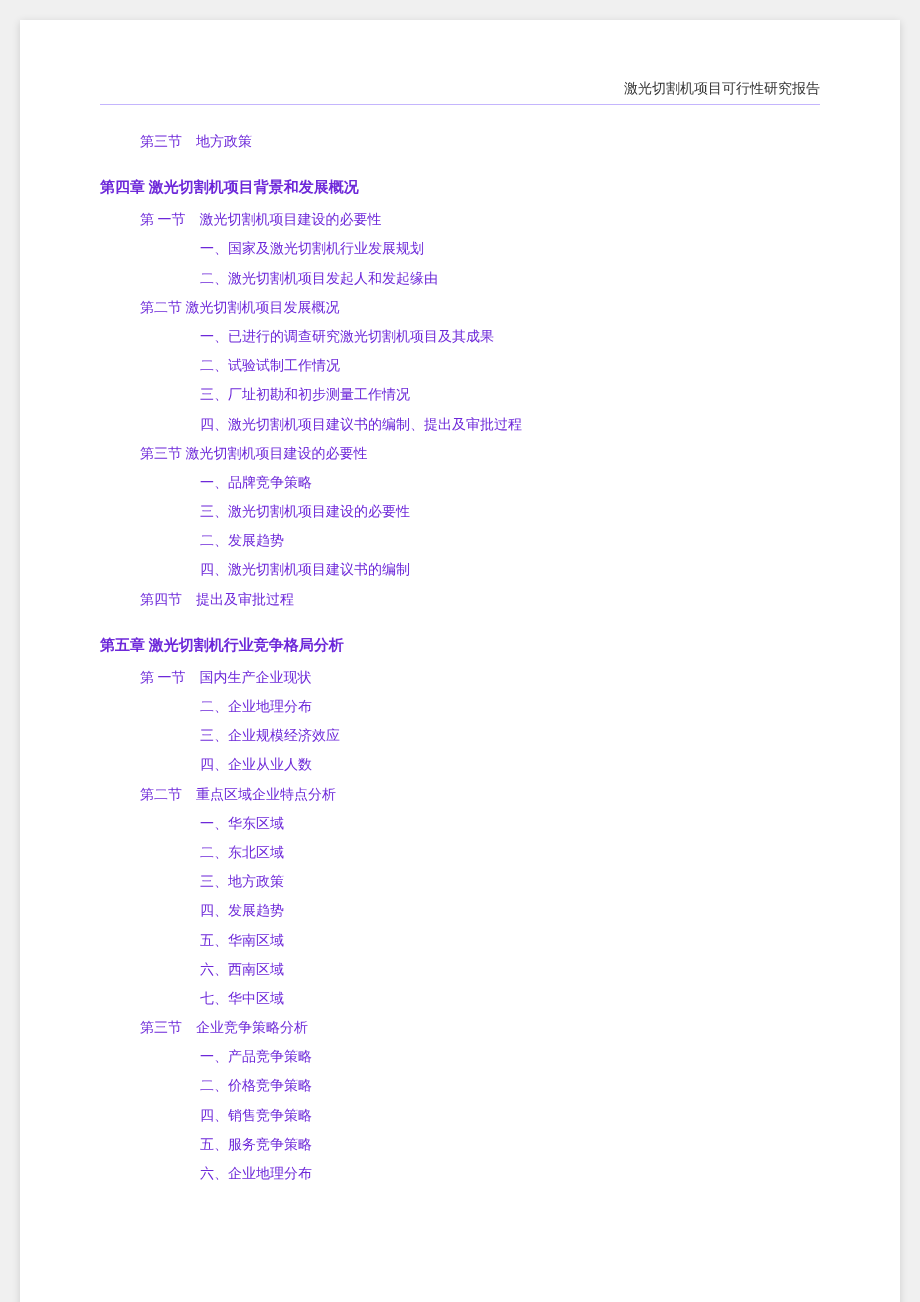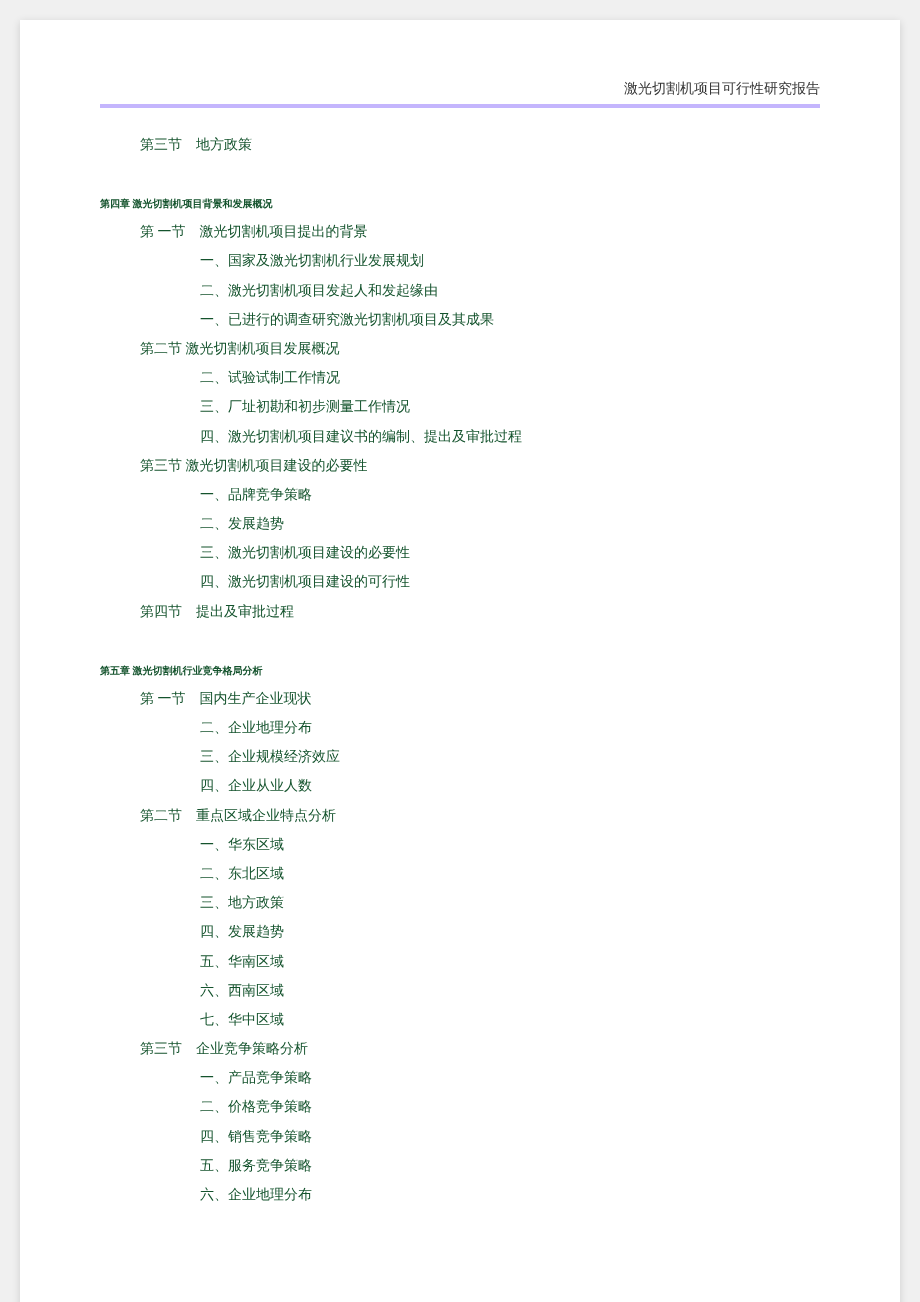--- a/index.html
+++ b/index.html
@@ -20,41 +20,40 @@
       width: 920px;
       min-height: 1302px;
       background: #ffffff;
       padding: 60px 80px 60px 80px;
       position: relative;
       box-shadow: 0 2px 8px rgba(0,0,0,0.15);
     }
     .header-line {
       display: flex;
       justify-content: flex-end;
-      border-bottom: 4px solid #c4b5fd;
+      border-bottom: 1px solid #c4b5fd;
       padding-bottom: 6px;
       margin-bottom: 24px;
     }
     .header-title {
       font-size: 14px;
       color: #333;
       font-family: "SimSun", "宋体", serif;
     }
     .content {
       font-size: 14px;
       line-height: 1.8;
-      color: #14532d;
+      color: #6d28d9;
     }
     .section-line {
       margin-bottom: 4px;
     }
     .chapter-title {
       font-weight: bold;
-      font-size: 10px;
-      margin-top: 18px;
+      font-size: 15px;
       margin-bottom: 6px;
     }
     .level1 {
       padding-left: 40px;
     }
     .level2 {
       padding-left: 100px;
     }
     .spacer {
       height: 16px;
@@ -65,33 +64,33 @@
 
 <div class="page">
   <div class="header-line">
     <span class="header-title">激光切割机项目可行性研究报告</span>
   </div>
 
   <div class="content" id="content-container">
   <div class="section-line level1">第三节　地方政策</div>
       <div class="spacer"></div>
       <div class="section-line chapter-title">第四章  激光切割机项目背景和发展概况</div>
-      <div class="section-line level1">第 一节　激光切割机项目提出的背景</div>
+      <div class="section-line level1">第 一节　激光切割机项目建设的必要性</div>
       <div class="section-line level2">一、国家及激光切割机行业发展规划</div>
       <div class="section-line level2">二、激光切割机项目发起人和发起缘由</div>
+      <div class="section-line level1">第二节  激光切割机项目发展概况</div>
       <div class="section-line level2">一、已进行的调查研究激光切割机项目及其成果</div>
-      <div class="section-line level1">第二节  激光切割机项目发展概况</div>
       <div class="section-line level2">二、试验试制工作情况</div>
       <div class="section-line level2">三、厂址初勘和初步测量工作情况</div>
       <div class="section-line level2">四、激光切割机项目建议书的编制、提出及审批过程</div>
       <div class="section-line level1">第三节  激光切割机项目建设的必要性</div>
       <div class="section-line level2">一、品牌竞争策略</div>
+      <div class="section-line level2">三、激光切割机项目建设的必要性</div>
       <div class="section-line level2">二、发展趋势</div>
-      <div class="section-line level2">三、激光切割机项目建设的必要性</div>
-      <div class="section-line level2">四、激光切割机项目建设的可行性</div>
+      <div class="section-line level2">四、激光切割机项目建议书的编制</div>
       <div class="section-line level1">第四节　提出及审批过程</div>
       <div class="spacer"></div>
       <div class="section-line chapter-title">第五章  激光切割机行业竞争格局分析</div>
       <div class="section-line level1">第 一节　国内生产企业现状</div>
       <div class="section-line level2">二、企业地理分布</div>
       <div class="section-line level2">三、企业规模经济效应</div>
       <div class="section-line level2">四、企业从业人数</div>
       <div class="section-line level1">第二节　重点区域企业特点分析</div>
       <div class="section-line level2">一、华东区域</div>
       <div class="section-line level2">二、东北区域</div>

